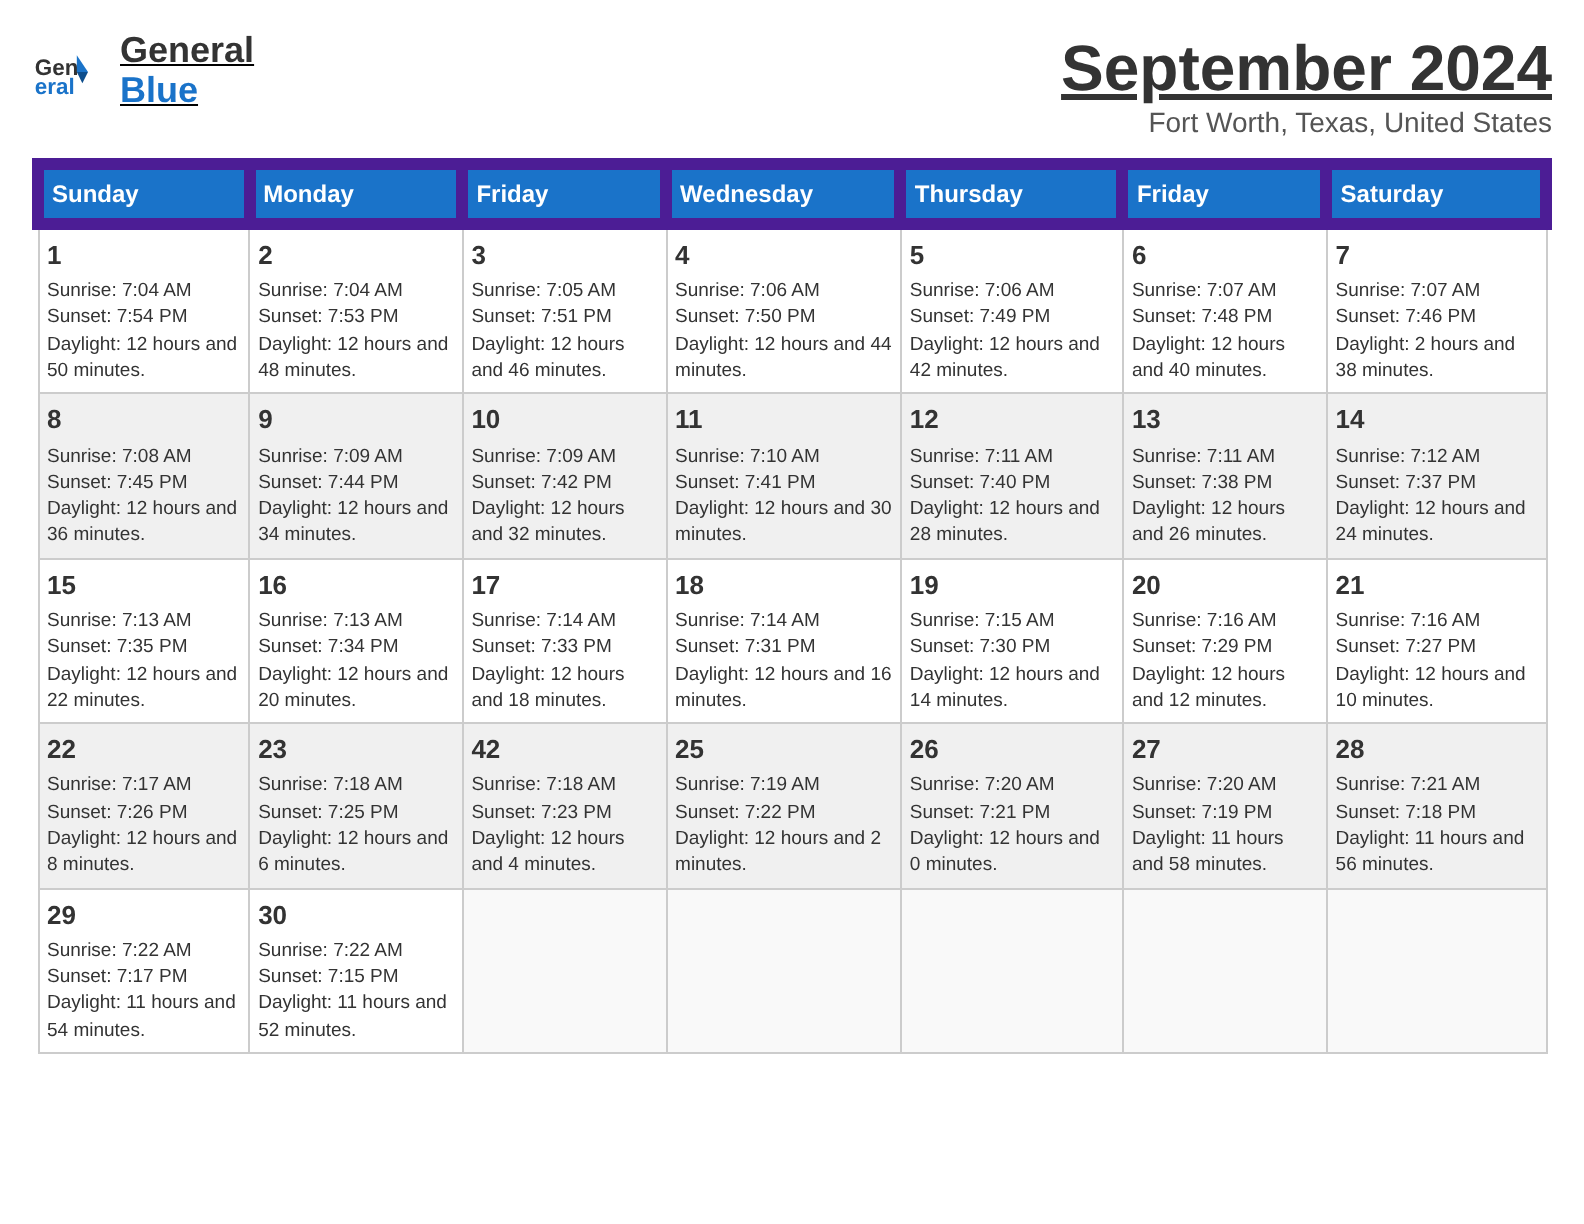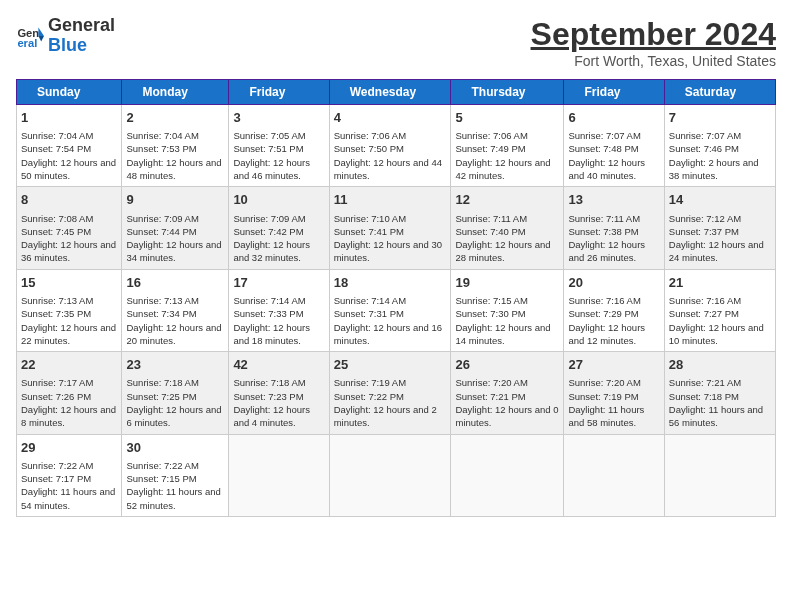--- a/index.html
+++ b/index.html
@@ -16,21 +16,22 @@
     }
     .header-area {
       display: flex;
       justify-content: space-between;
       align-items: flex-start;
       margin-bottom: 10px;
     }
     .logo {
       display: flex;
       align-items: center;
-      gap: 4px;
+      gap: 16px;
+      text-decoration: underline;
     }
     .logo-text {
       font-size: 18px;
       font-weight: bold;
       color: #333;
       line-height: 1.1;
     }
     .logo-text span {
       color: #1a73c9;
     }
@@ -53,25 +54,25 @@
       text-align: right;
     }
     table {
       width: 100%;
       border-collapse: collapse;
       font-size: 10px;
     }
     thead tr th {
       background-color: #1a73c9;
       color: #fff;
-      padding: 5px 20px;
+      padding: 5px 4px;
       text-align: left;
       font-size: 12px;
       font-weight: bold;
-      border: 1px solid #4c1d95;
+      border: 6px solid #4c1d95;
     }
     tbody tr td {
       border: 1px solid #ccc;
       vertical-align: top;
       padding: 4px 4px;
       height: 78px;
       color: #333;
       font-size: 9.5px;
       line-height: 1.4;
     }

